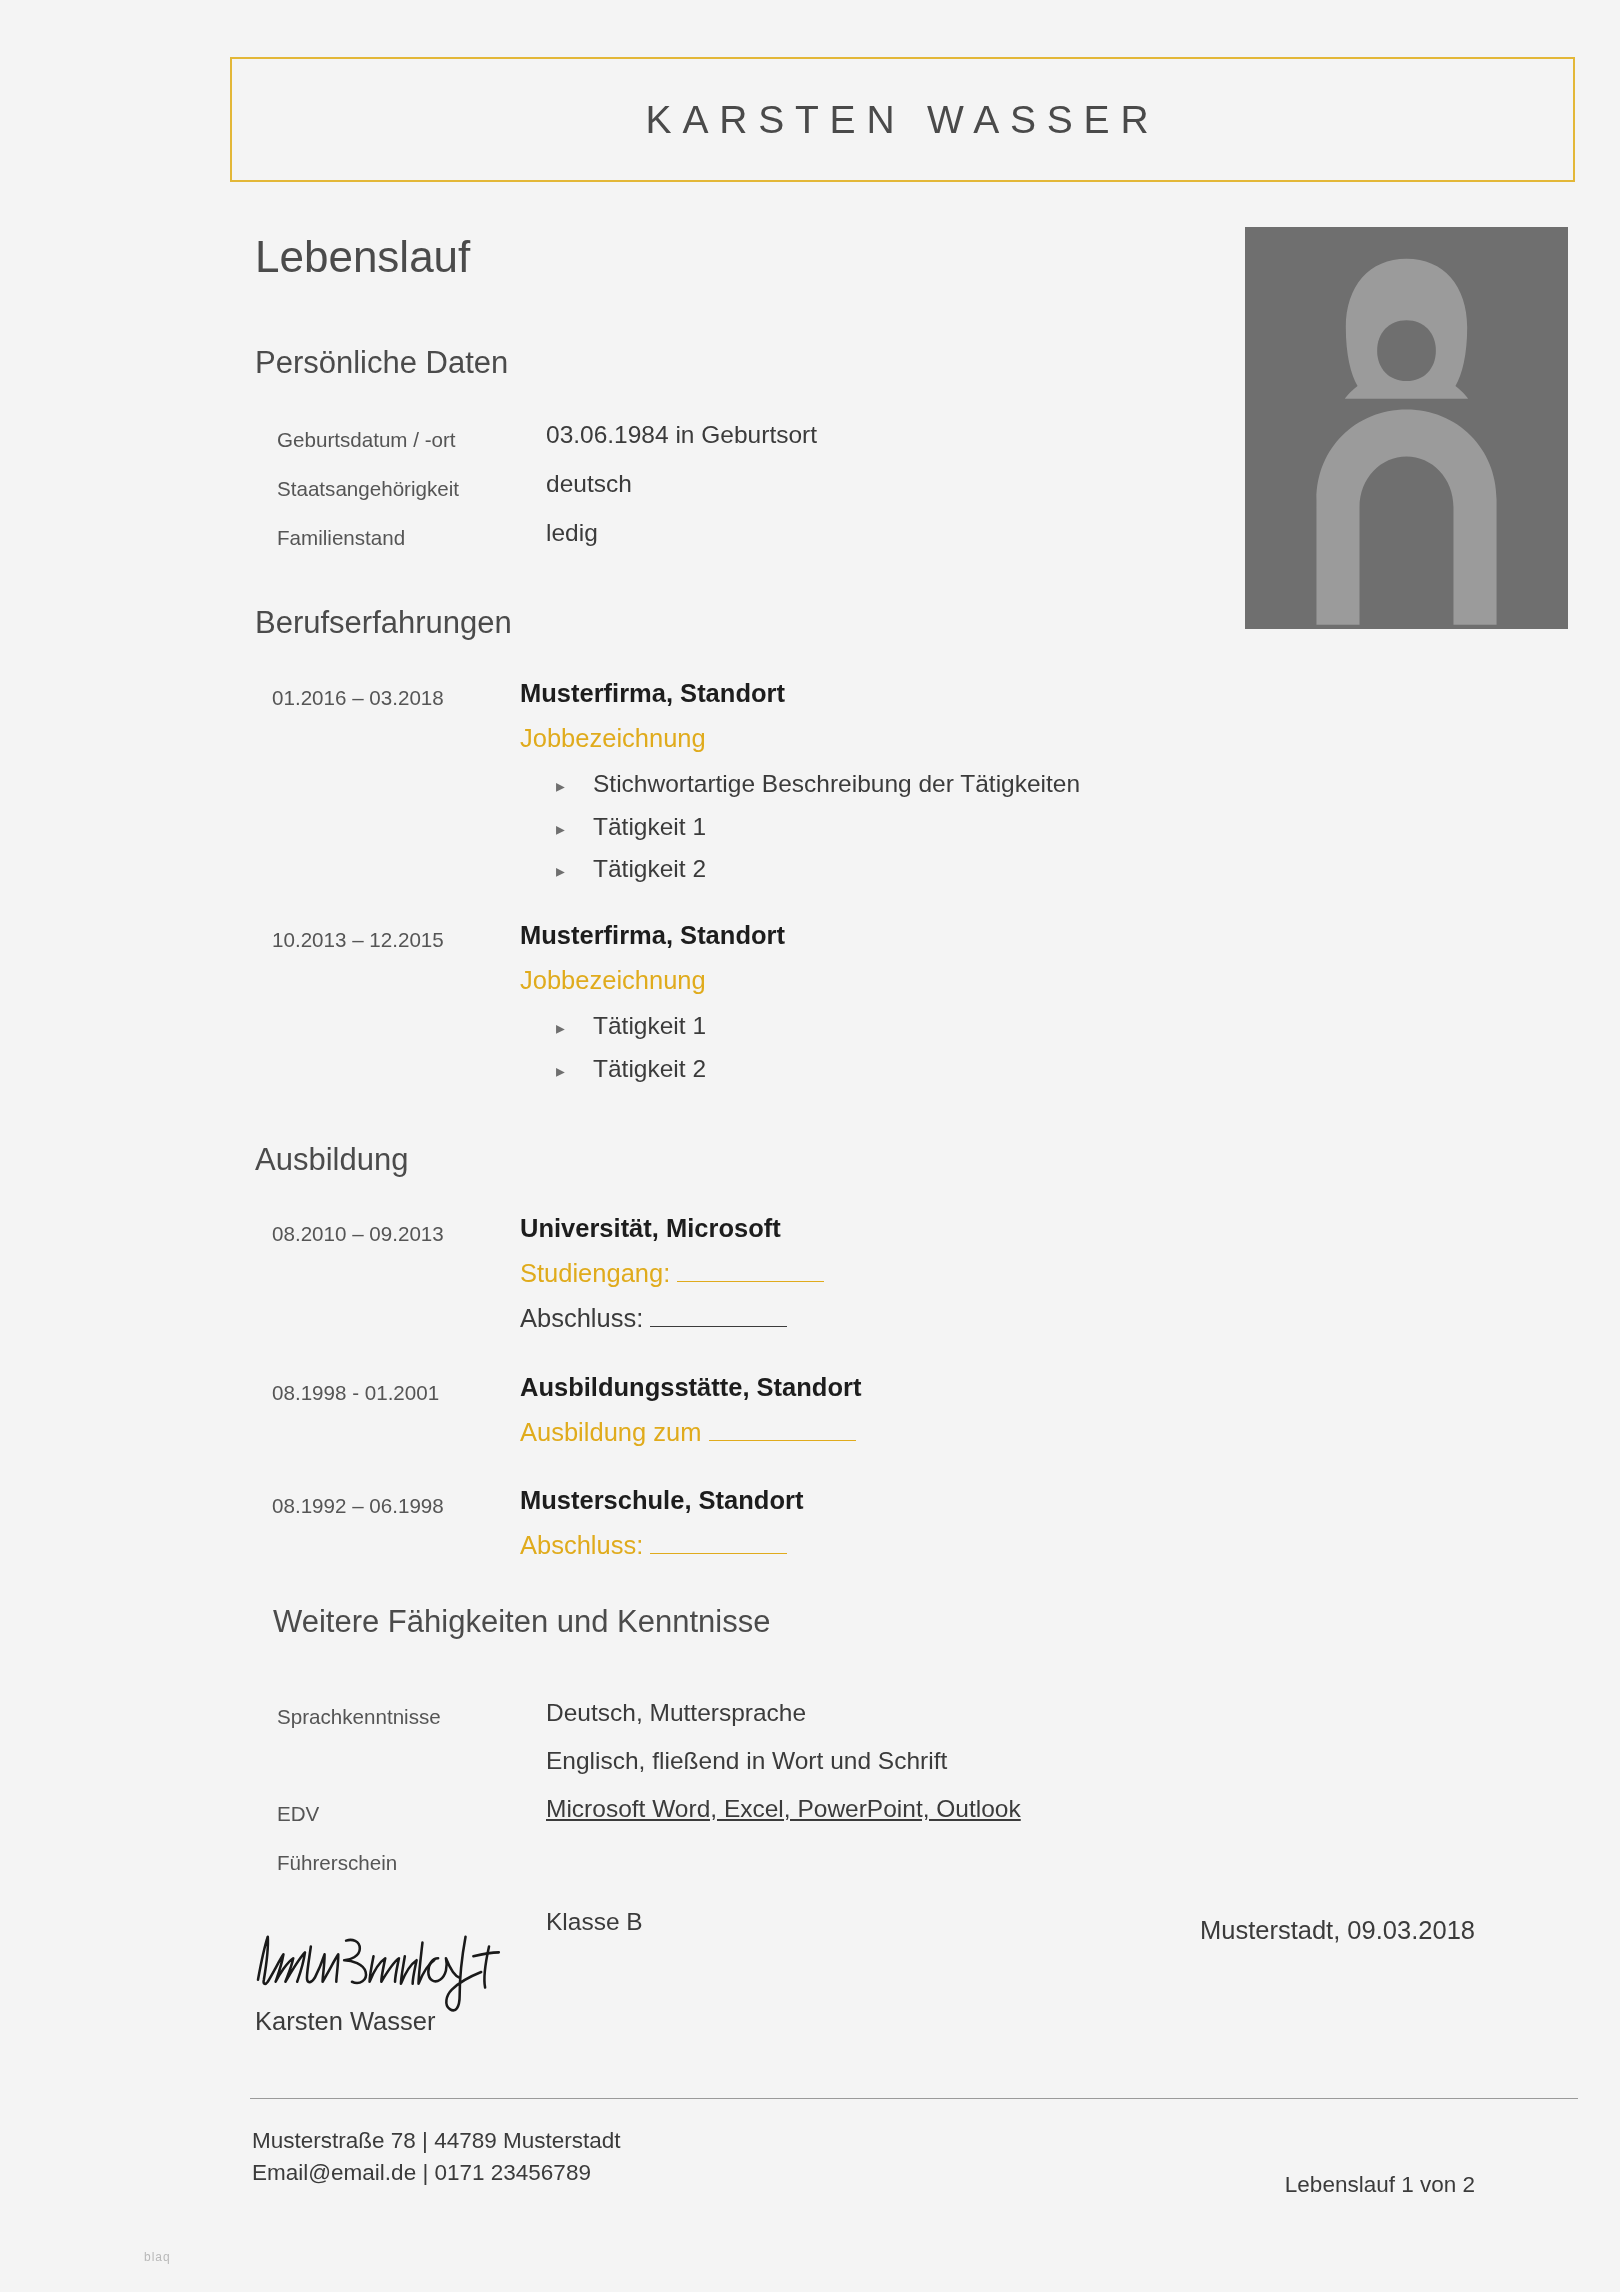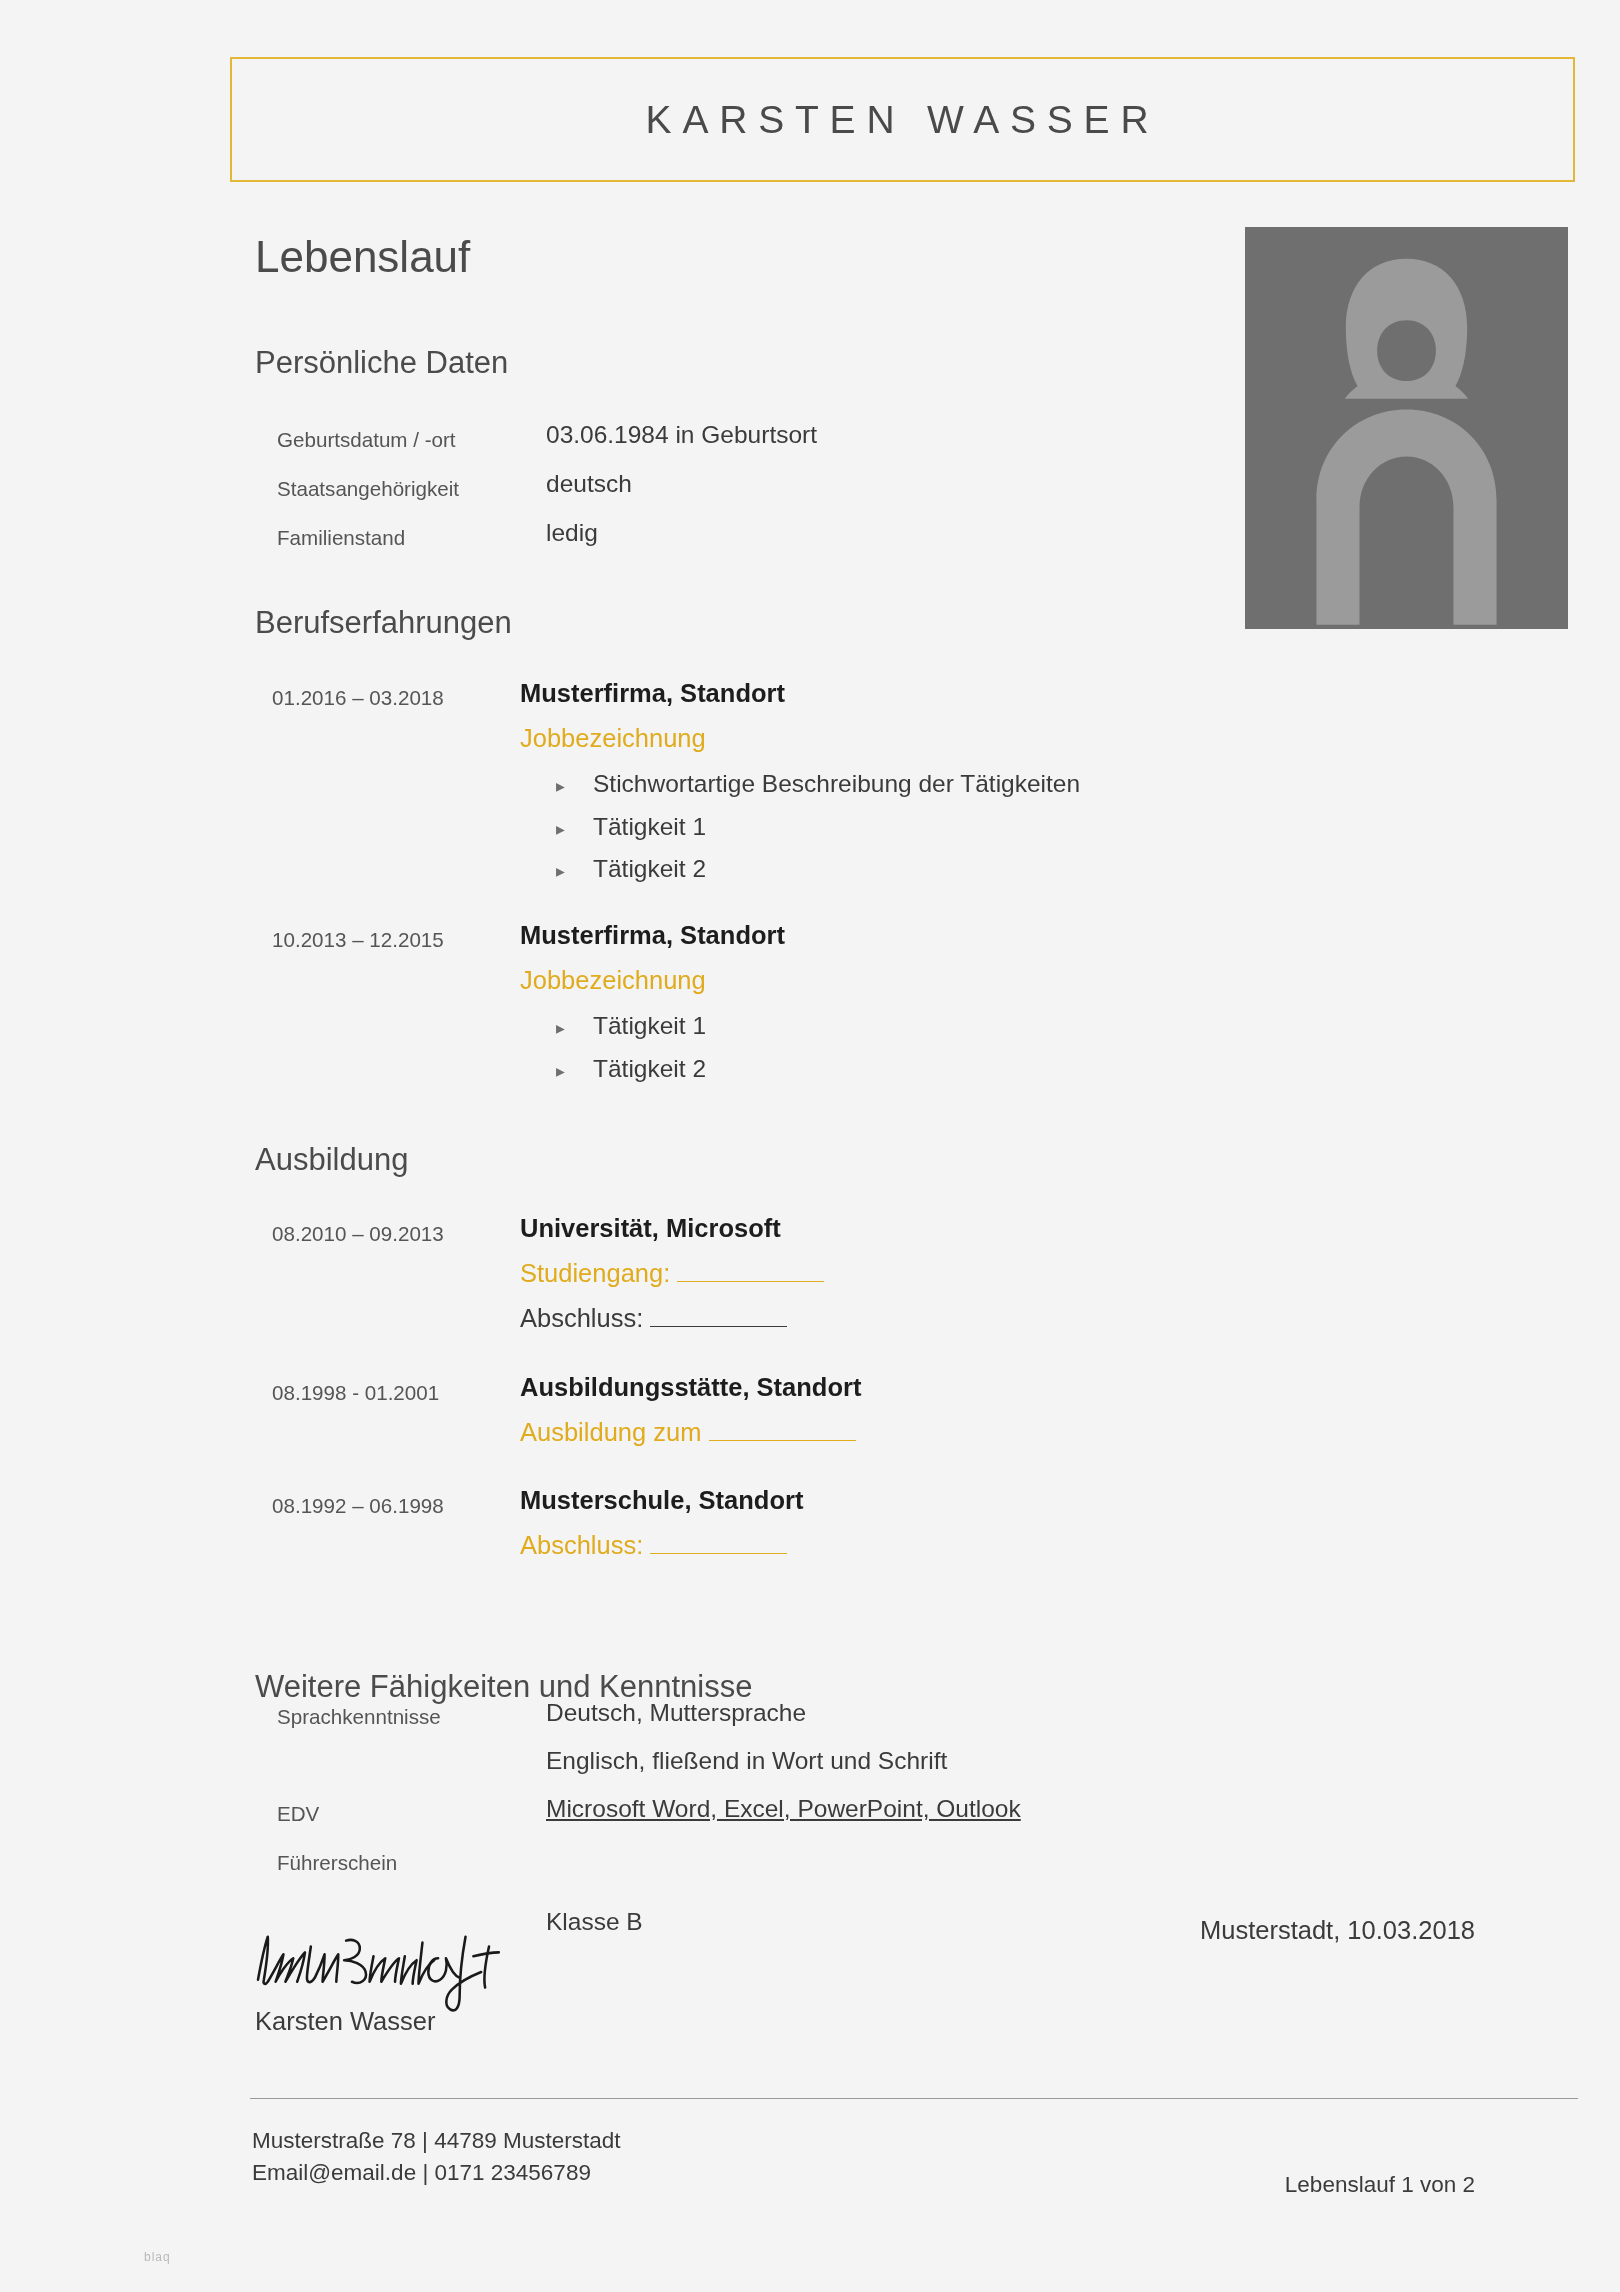--- a/index.html
+++ b/index.html
@@ -244,35 +244,35 @@
     <div class="entry-sub-dark" style="top:1304px;"><span>Abschluss:</span> <span class="uline short"></span></div>
 
     <div class="date-col" style="top:1381px;">08.1998 - 01.2001</div>
     <div class="entry-title" style="top:1373px;">Ausbildungsstätte, Standort</div>
     <div class="entry-sub-gold" style="top:1418px;"><span>Ausbildung zum</span> <span class="uline"></span></div>
 
     <div class="date-col" style="top:1494px;">08.1992 – 06.1998</div>
     <div class="entry-title" style="top:1486px;">Musterschule, Standort</div>
     <div class="entry-sub-gold" style="top:1531px;"><span>Abschluss:</span> <span class="uline short"></span></div>
 
-    <div class="section-title" style="top:1669px;">Weitere Fähigkeiten und Kenntnisse</div>
+    <div class="section-title" style="top:1604px;margin-left:18px;">Weitere Fähigkeiten und Kenntnisse</div>
 
     <div class="row-label" style="left:174px; top:1705px;">Sprachkenntnisse</div>
     <div class="row-value" style="left:443px; top:1699px;">Deutsch, Muttersprache</div>
 
     <div class="row-label" style="left:174px; top:1753px;"></div>
     <div class="row-value" style="left:443px; top:1747px;">Englisch, fließend in Wort und Schrift</div>
 
     <div class="row-label" style="left:174px; top:1802px;">EDV</div>
     <div class="row-value" style="left:443px; top:1795px;text-decoration:underline;">Microsoft Word, Excel, PowerPoint, Outlook</div>
 
     <div class="row-label" style="left:174px; top:1851px;">Führerschein</div>
     <div class="row-value" style="left:443px; top:1908px;">Klasse B</div>
 
-    <div class="place-date">Musterstadt, 10.03.2018</div>
+    <div class="place-date">Musterstadt, 09.03.2018</div>
 
     <div class="sig-wrap">
       <svg width="294" height="93" viewBox="0 0 300 95">
         <g fill="none" stroke="#1a1a1a" stroke-width="2.6" stroke-linecap="round" stroke-linejoin="round">
           <path d="M8,58 C12,36 16,20 18,14 C19,28 16,46 14,58 C13,62 15,64 18,60 C24,50 30,38 34,32 C32,44 28,54 26,60 C30,52 38,40 44,36 C42,46 38,54 36,60 C42,50 50,36 56,30 C54,44 50,54 48,60"></path>
           <path d="M62,24 C60,38 58,50 58,56 C58,62 62,62 66,56 C70,48 74,38 76,32 C76,44 74,54 74,60 C80,50 86,38 90,32 C90,44 88,54 88,60"></path>
           <path d="M98,18 C104,16 112,18 112,26 C112,34 102,38 96,38 C104,38 116,42 118,50 C120,58 112,64 104,60"></path>
           <path d="M126,34 C124,44 122,54 122,60 C126,50 132,40 138,36 C136,46 134,54 134,60 C140,50 146,40 152,36 C150,46 148,54 148,60"></path>
           <path d="M158,34 C156,46 154,56 154,62 C158,52 164,42 170,38 C168,48 166,56 166,62"></path>
           <path d="M176,20 C174,38 172,54 172,62 C176,52 182,42 188,38"></path>

